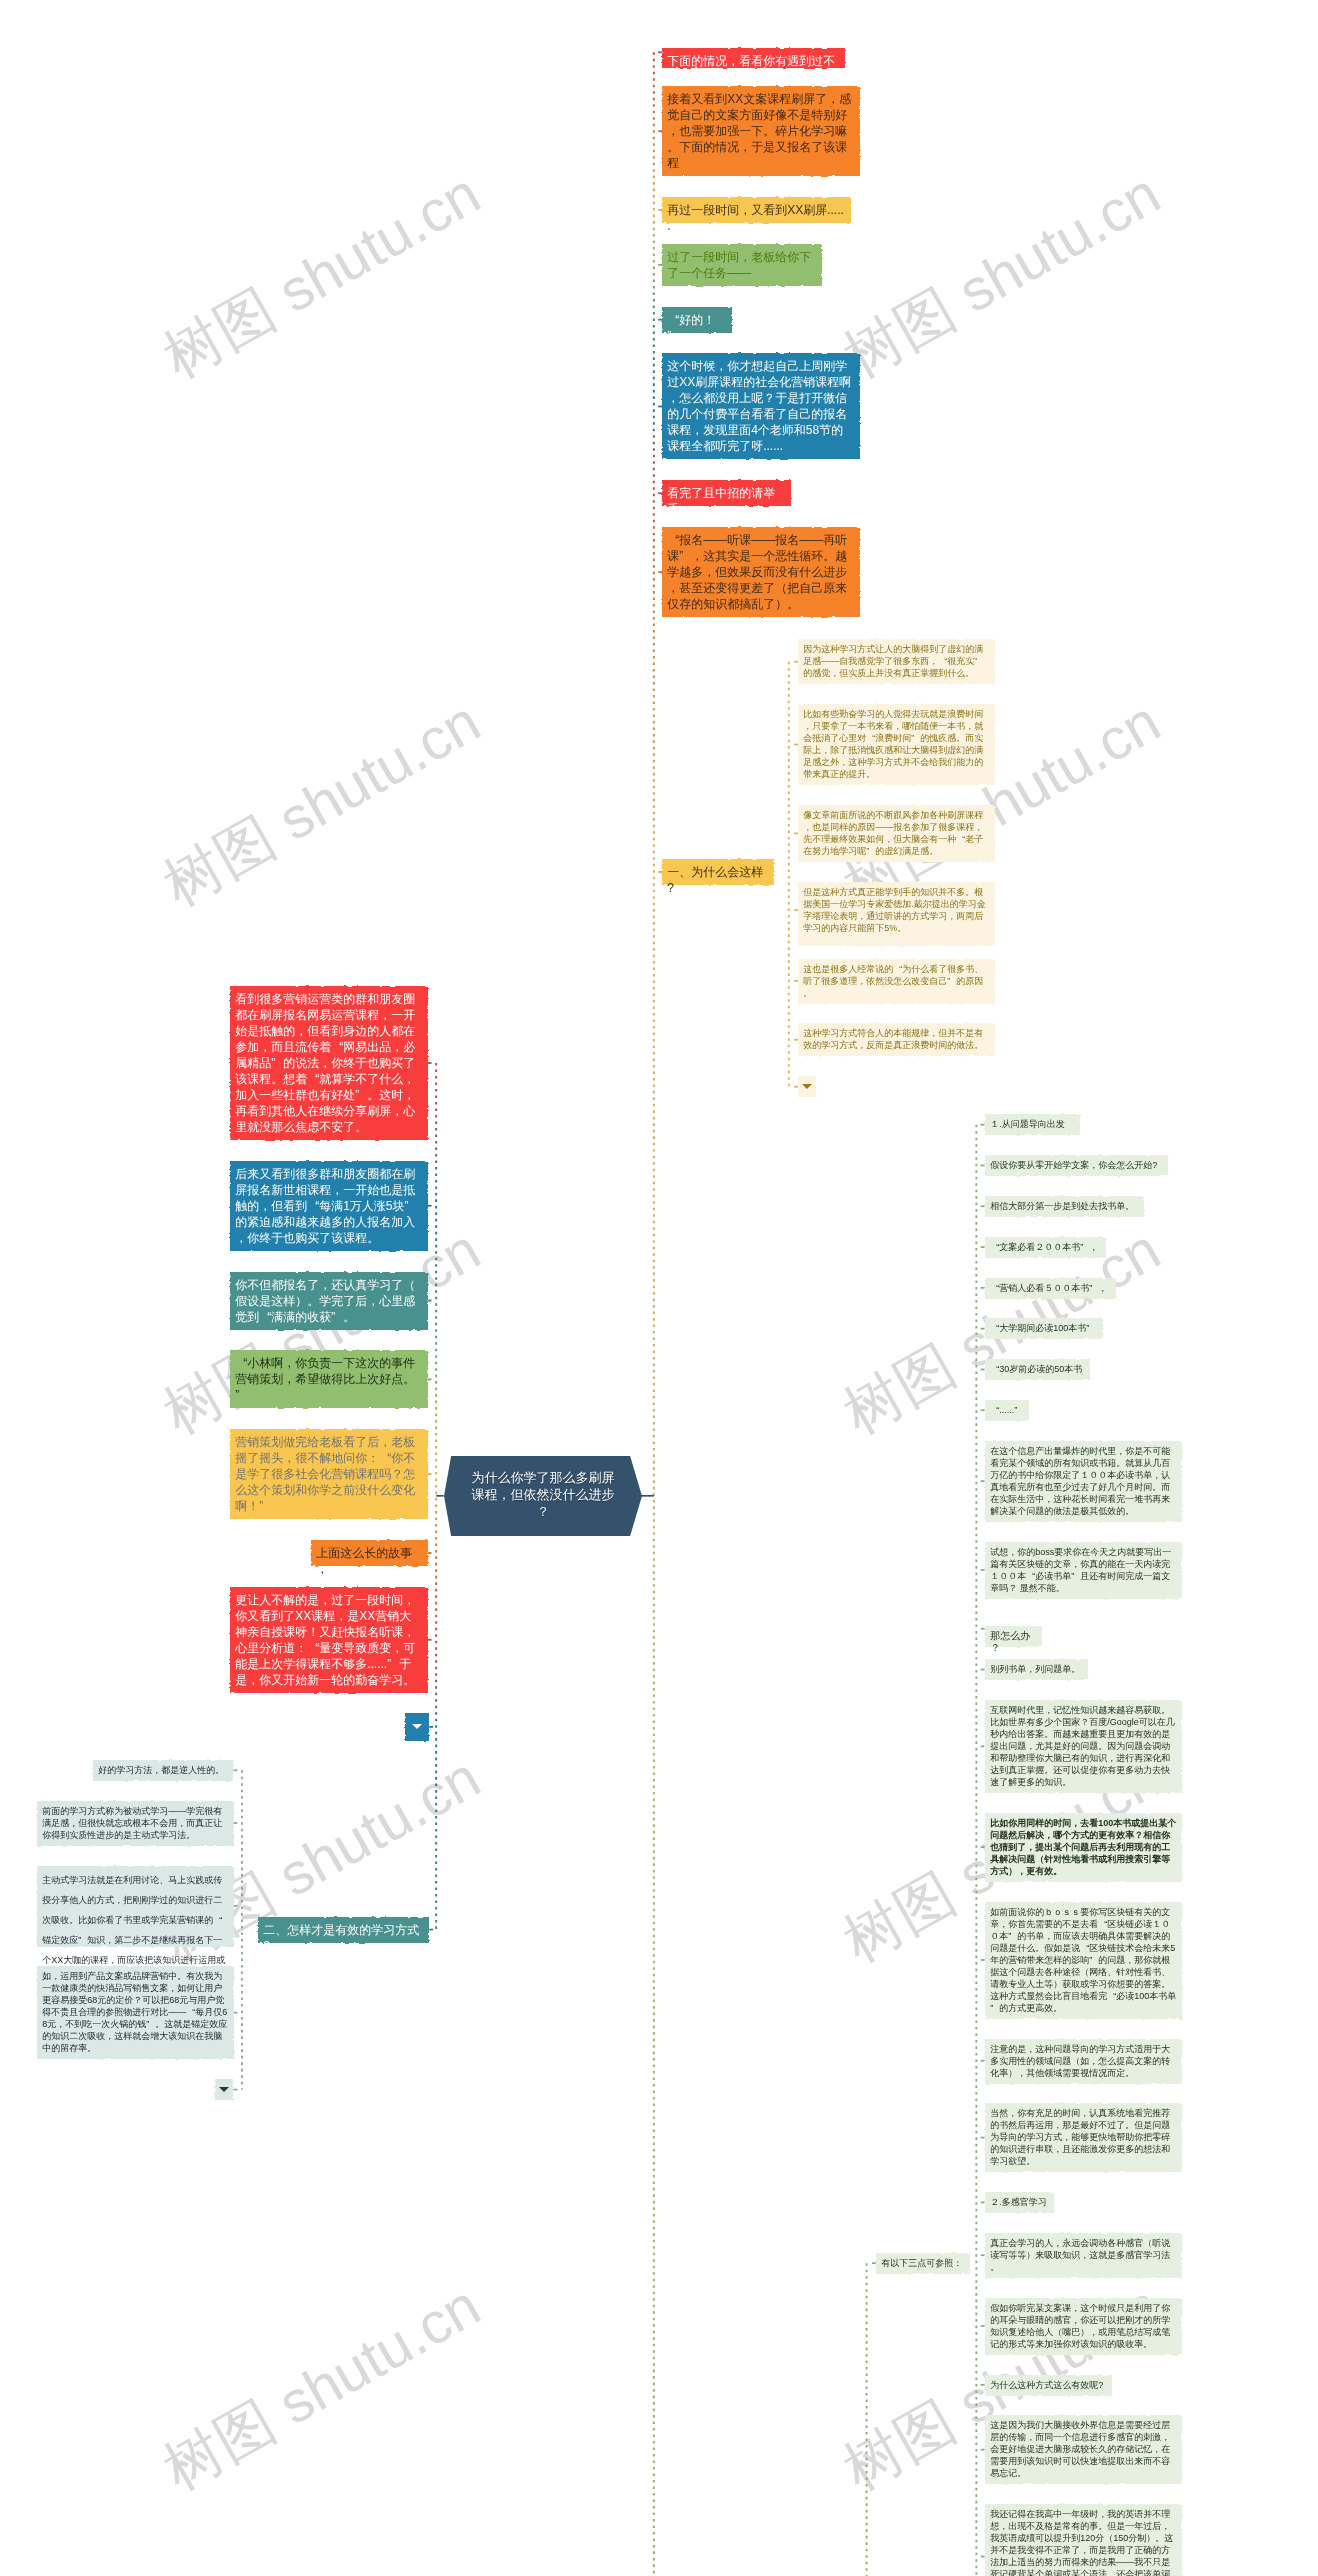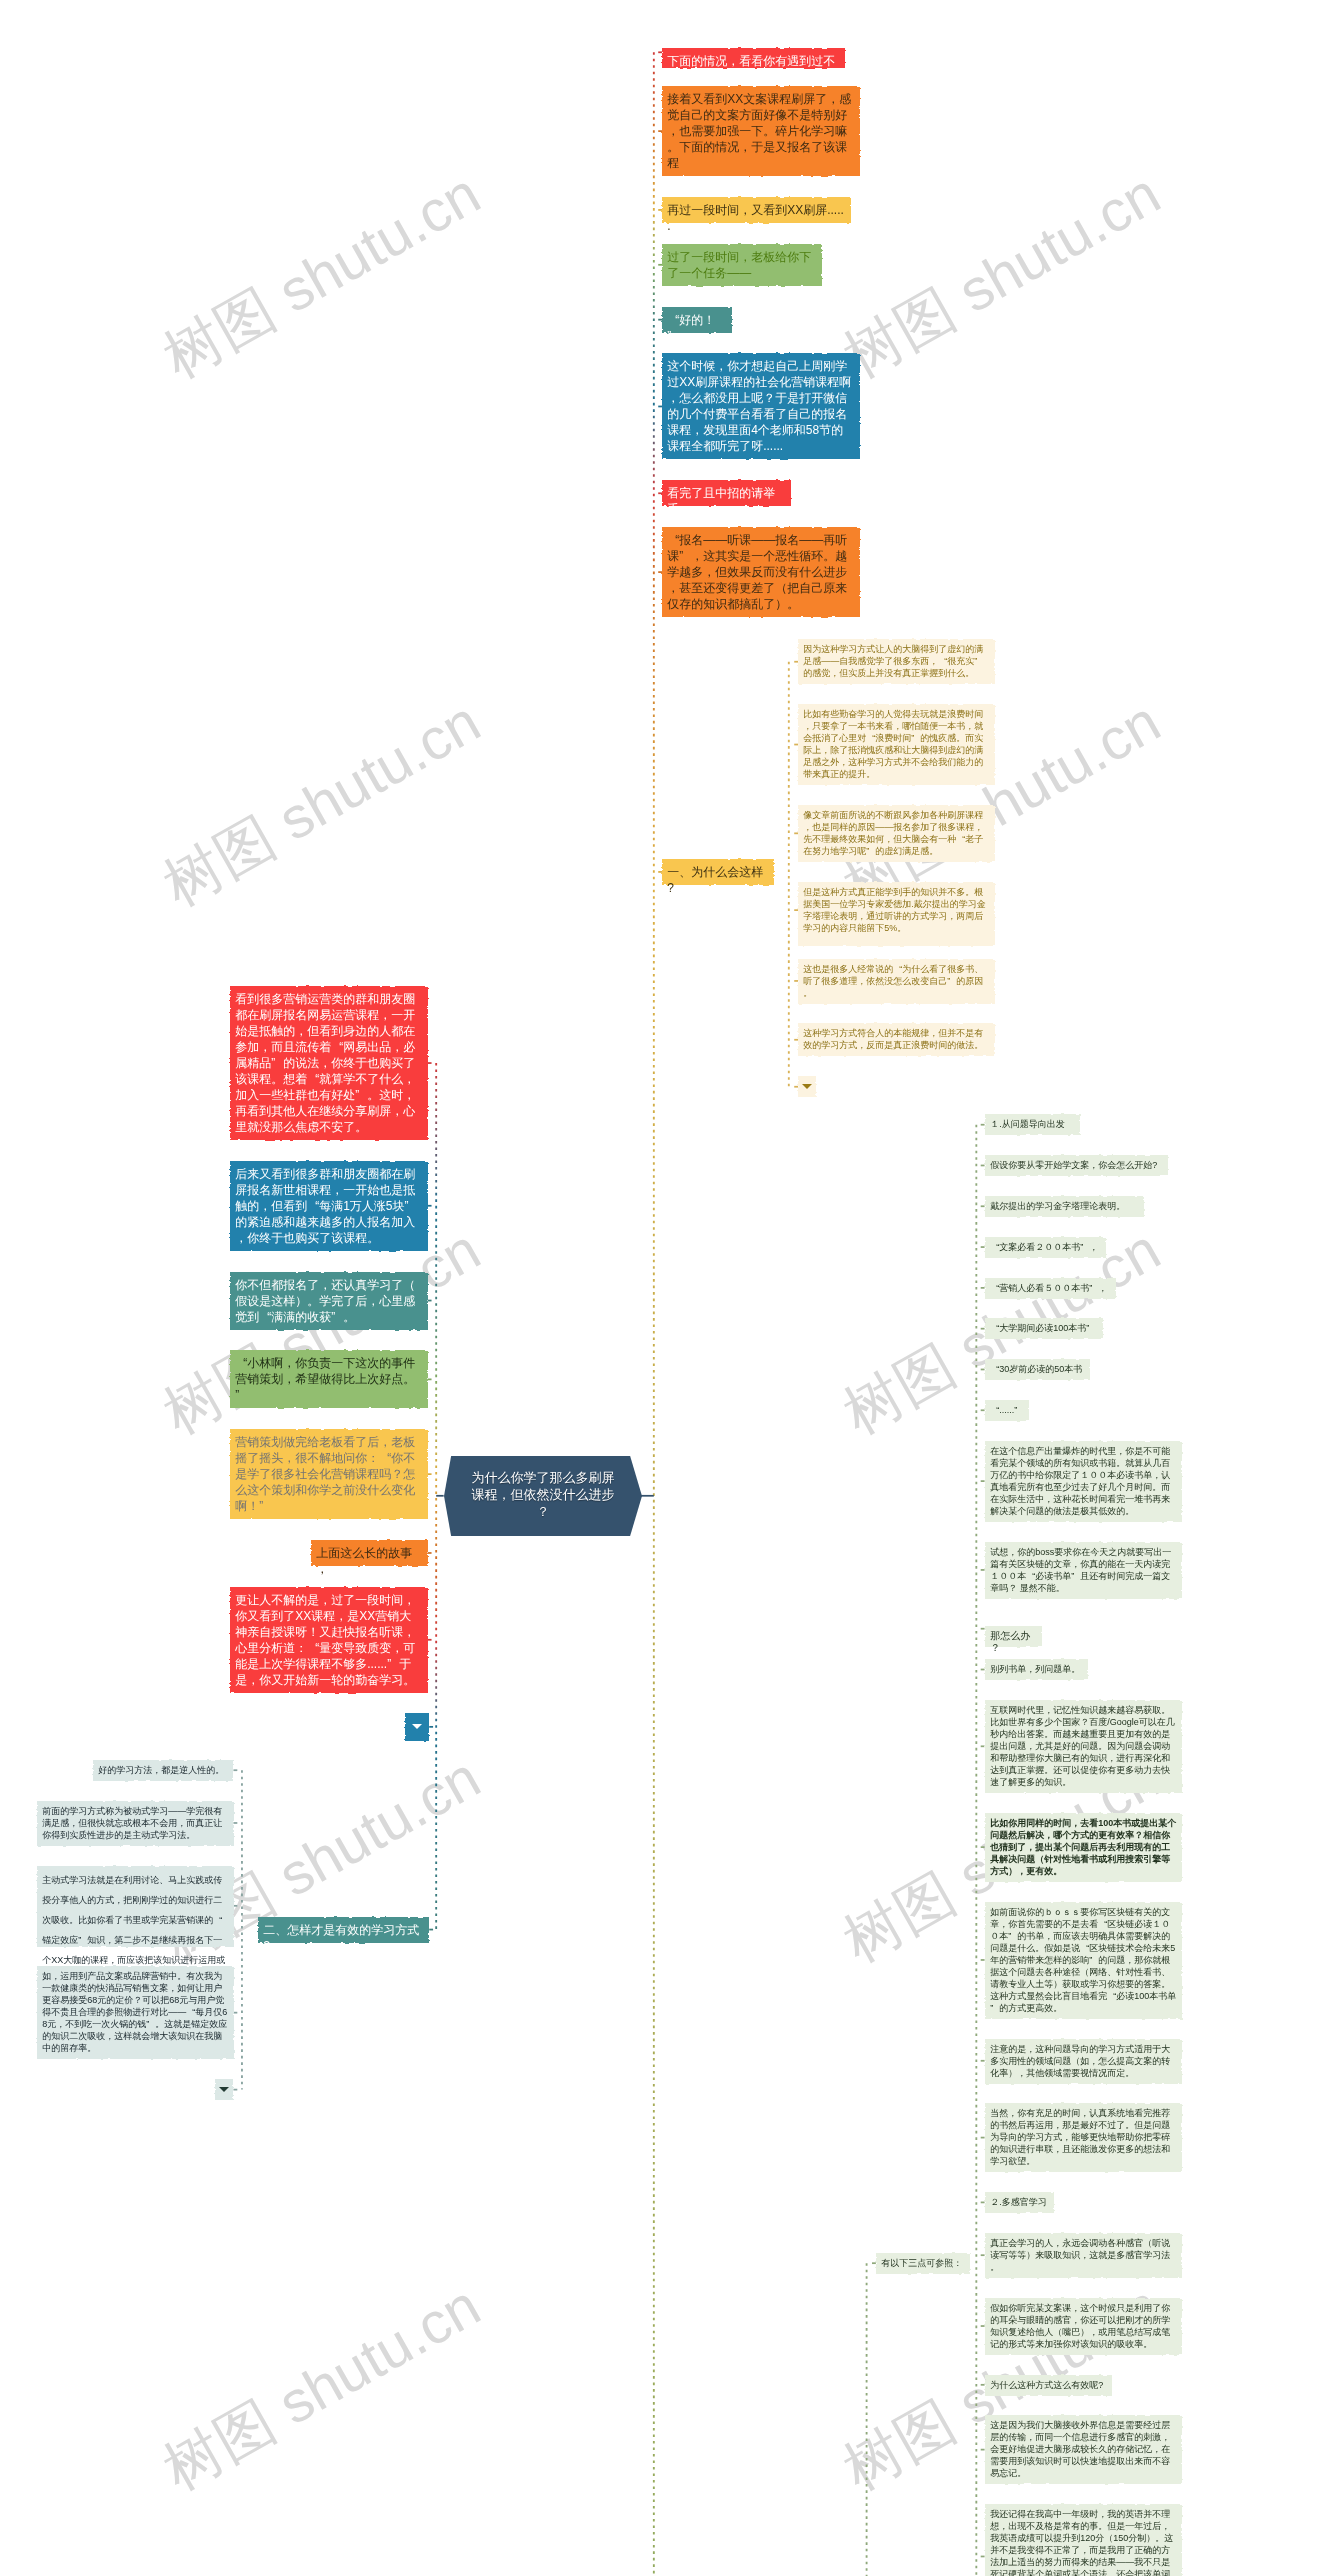--- a/index.html
+++ b/index.html
@@ -439,21 +439,21 @@
 <div class="nd" style="left:985px;top:1114px;width:95px;height:21px;font-size:9px;line-height:12px;padding:4.4px 5.2px;color:#22331f;">
       <span class="bgx" style="background:#e7efe0"></span>
       <span class="tx">１.从问题导向出发</span>
     </div>
 <div class="nd" style="left:985px;top:1155px;width:183px;height:21px;font-size:9px;line-height:12px;padding:4.4px 5.2px;color:#22331f;">
       <span class="bgx" style="background:#e7efe0"></span>
       <span class="tx">假设你要从零开始学文案，你会怎么开始?</span>
     </div>
 <div class="nd" style="left:985px;top:1196px;width:159px;height:21px;font-size:9px;line-height:12px;padding:4.4px 5.2px;color:#22331f;">
       <span class="bgx" style="background:#e7efe0"></span>
-      <span class="tx">戴尔提出的学习金字塔理论表明。</span>
+      <span class="tx">相信大部分第一步是到处去找书单。</span>
     </div>
 <div class="nd" style="left:985px;top:1237px;width:121px;height:21px;font-size:9px;line-height:12px;padding:4.4px 5.2px;color:#22331f;">
       <span class="bgx" style="background:#e7efe0"></span>
       <span class="tx"><span class="ql">“</span>文案必看２００本书<span class="qr">”</span>，</span>
     </div>
 <div class="nd" style="left:985px;top:1278px;width:131px;height:21px;font-size:9px;line-height:12px;padding:4.4px 5.2px;color:#22331f;">
       <span class="bgx" style="background:#e7efe0"></span>
       <span class="tx"><span class="ql">“</span>营销人必看５００本书<span class="qr">”</span>，</span>
     </div>
 <div class="nd" style="left:985px;top:1318px;width:118px;height:21px;font-size:9px;line-height:12px;padding:4.4px 5.2px;color:#22331f;">

